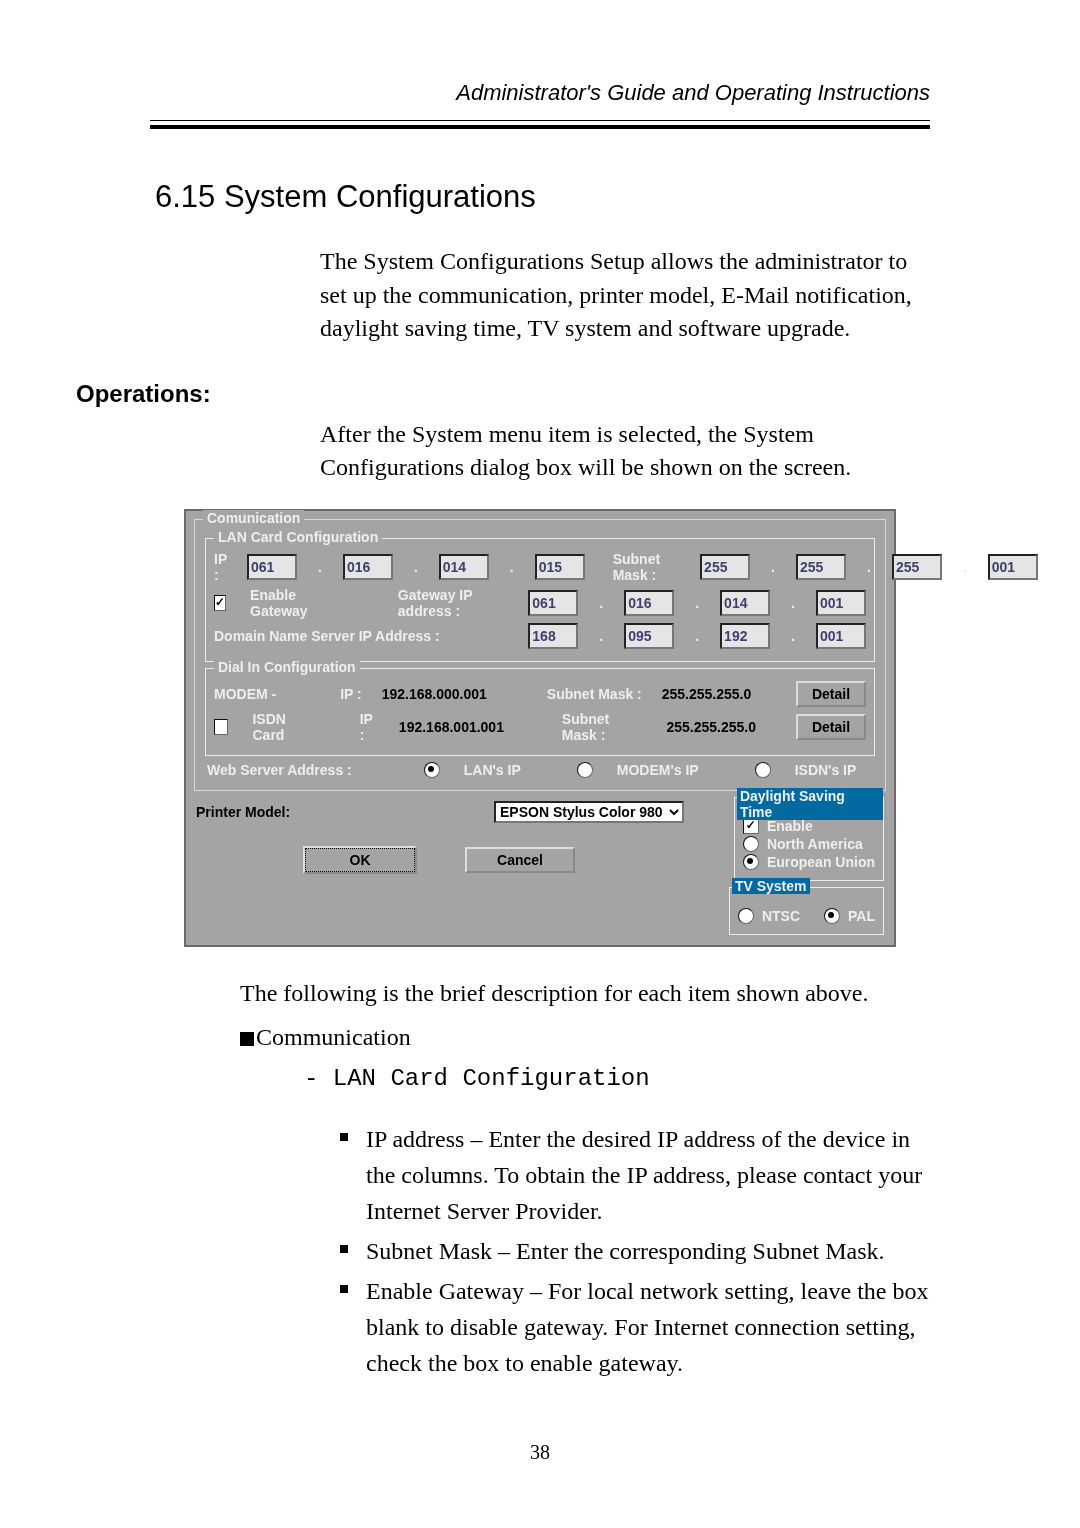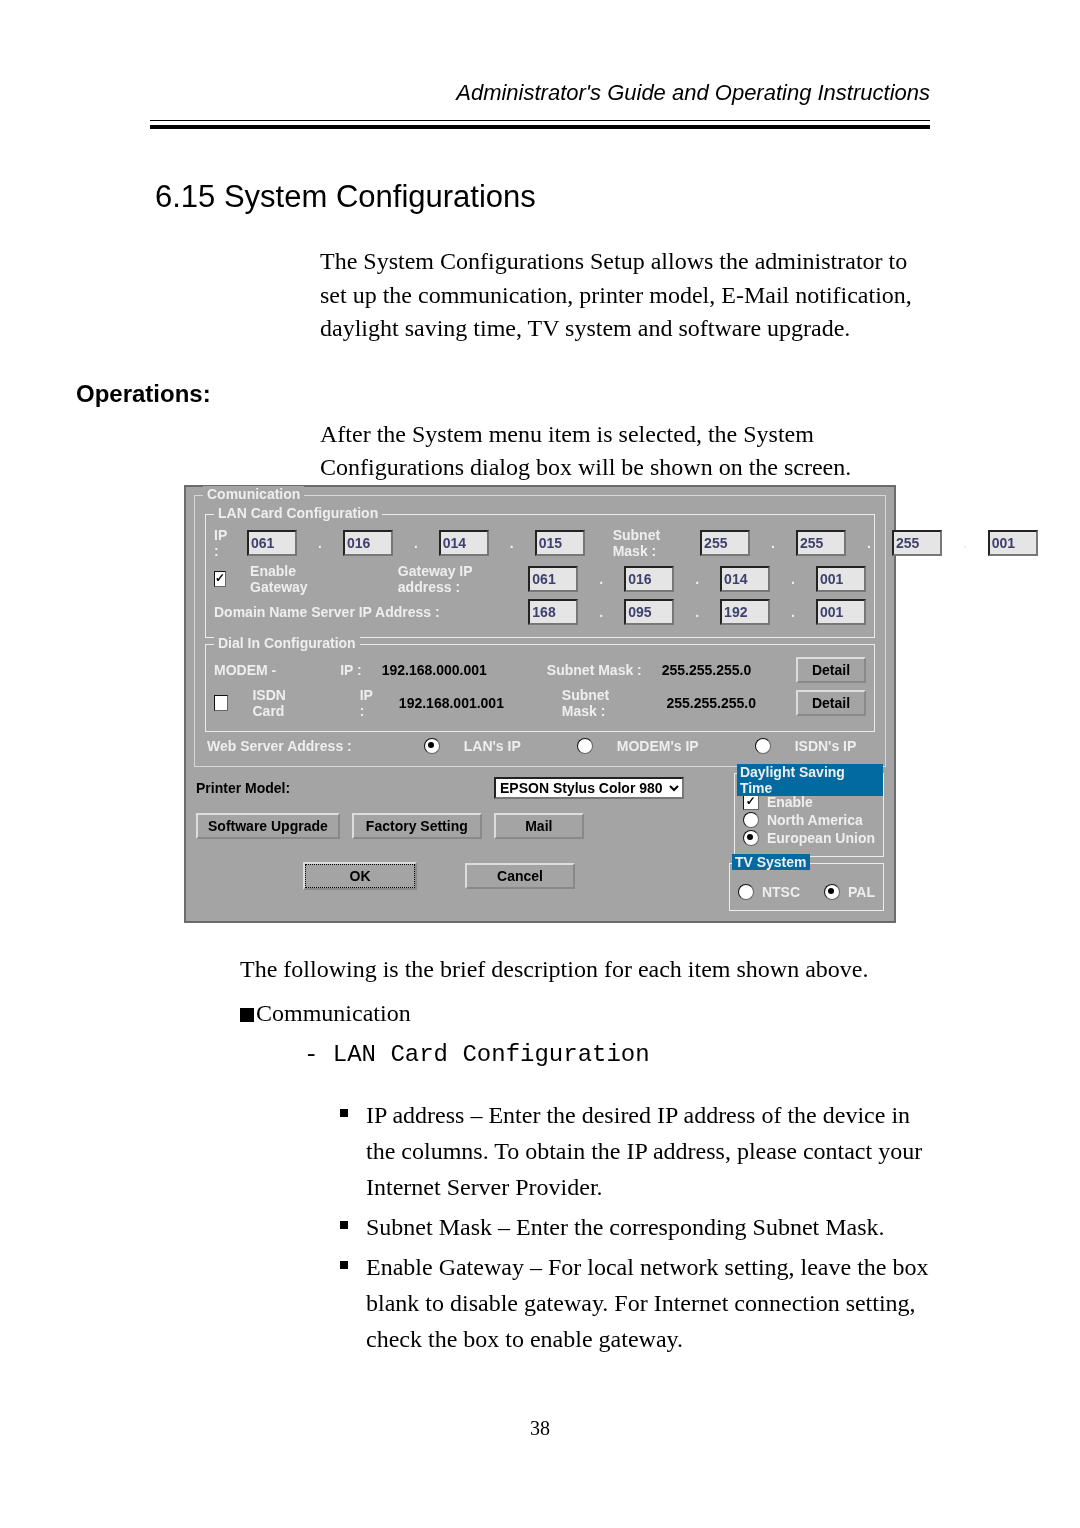--- a/index.html
+++ b/index.html
@@ -37,21 +37,21 @@
     line-height: 1.4;
     font-size: 24px;
   }
   .ops {
     font-family: Arial, sans-serif;
     font-weight: bold;
     font-size: 24px;
     margin: 34px 0 0 76px;
   }
   
-  .dlg-wrap { display:flex; justify-content:center; }
+  .dlg-wrap { display:flex; justify-content:center; margin-top: 24px;}
   .dlg {
     width: 700px;
     background: #a4a4a4;
     border: 2px solid #6b6b6b;
     font-family: "MS Sans Serif", Tahoma, Arial, sans-serif;
     font-size: 14px;
     font-weight: bold;
     color: #000;
     padding: 4px;
   }
@@ -230,25 +230,20 @@
   </div>
 
   <div class="bottom-area">
     <div class="col" style="flex:1;">
       <div class="row">
         <span class="lbl" style="color:#000;">Printer Model:</span>
         <span class="flex-sp"></span>
         <select class="sel">
           <option>EPSON Stylus Color 980</option>
         </select>
-      </div>
-      <div class="row" style="gap:12px;">
-        <button class="btn wide">Software Upgrade</button>
-        <button class="btn wide">Factory Setting</button>
-        <button class="btn" style="min-width:90px;">Mail</button>
       </div>
       <div class="row" style="gap:50px;margin-top:14px;justify-content:center;">
         <button class="btn focus" style="min-width:110px;">OK</button>
         <button class="btn" style="min-width:110px;">Cancel</button>
       </div>
     </div>
 
     <div class="col" style="width:190px;">
       <div class="side-group">
         <div class="glabel2">Daylight Saving Time</div>

